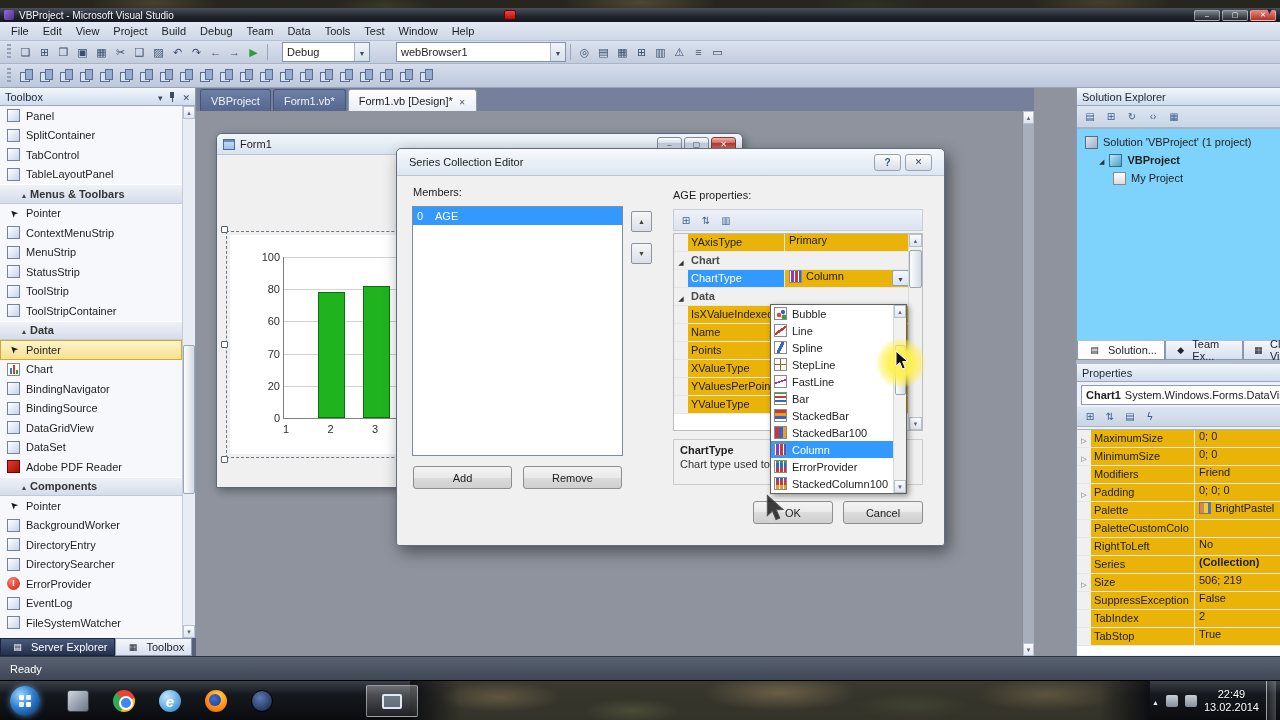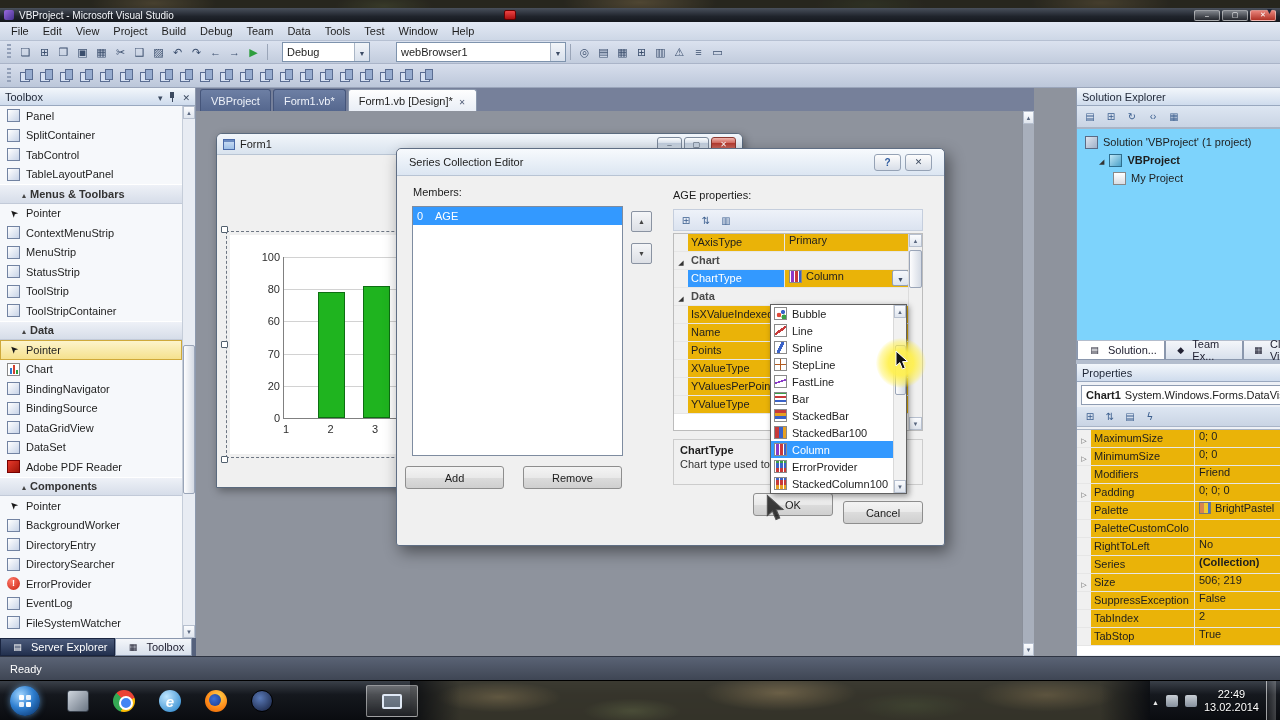--- a/index.html
+++ b/index.html
@@ -111,23 +111,23 @@
 .mem-row{height:18px;display:flex;align-items:center}
 .mem-row.sel{background:#3399ff;color:#fff}
 .mem-idx{width:22px;padding-left:4px}
 .mem-name{flex:1}
 .spin-btn{position:absolute;width:21px;height:21px;border:1px solid #8a93a2;border-radius:2px;background:linear-gradient(#f5f6f8,#dcdfe5);display:flex;align-items:center;justify-content:center;font-size:7px;color:#444}
 #mem-up{left:234px;top:62px}
 #mem-down{left:234px;top:94px}
 .ic-up::before{content:"▲"}
 .ic-dn::before{content:"▼"}
 .w7btn{position:absolute;height:23px;border:1px solid #8e8e8e;border-radius:3px;background:linear-gradient(#f4f4f4,#e9e9e9 50%,#dcdcdc 50%,#cfcfcf);font-family:inherit;font-size:11px;color:#1c1c1c}
-#btn-add{left:8px;top:317px;width:99px}
+#btn-add{left:16px;top:317px;width:99px}
 #btn-remove{left:126px;top:317px;width:99px}
-#btn-ok{left:356px;top:344px;width:80px}
+#btn-ok{left:356px;top:352px;width:80px}
 #btn-cancel{left:446px;top:352px;width:80px}
 #pg-toolbar{position:absolute;left:276px;top:60px;width:250px;height:22px;background:linear-gradient(#eef2f9,#dbe3f0);border:1px solid #c5cedd;display:flex;align-items:center;padding-left:3px;gap:2px}
 #pg-wrap{position:absolute;left:276px;top:84px;width:250px;height:198px;background:#fff;border:1px solid #bcbcbc}
 #pg-grid{position:absolute;left:0;top:0;width:235px;height:100%;overflow:hidden}
 .pgr{display:flex;height:18px;border-bottom:1px solid #e6e6e6;background:#eab308}
 .pgr-ind{width:14px;background:#f0f0f0;flex:0 0 auto;display:flex;align-items:center;justify-content:center}
 .pgr-name{width:97px;flex:0 0 auto;padding:2px 0 0 3px;border-right:1px solid #e6e6e6;overflow:hidden;white-space:nowrap}
 .pgr-val{flex:1;display:flex;align-items:flex-start;gap:4px;padding-left:4px;overflow:hidden;white-space:nowrap}
 .pgr.cat{background:#f0f0f0;font-weight:bold;color:#4a4a4a}
 .pgr.cat .pgr-name{border-right:none;width:auto}

